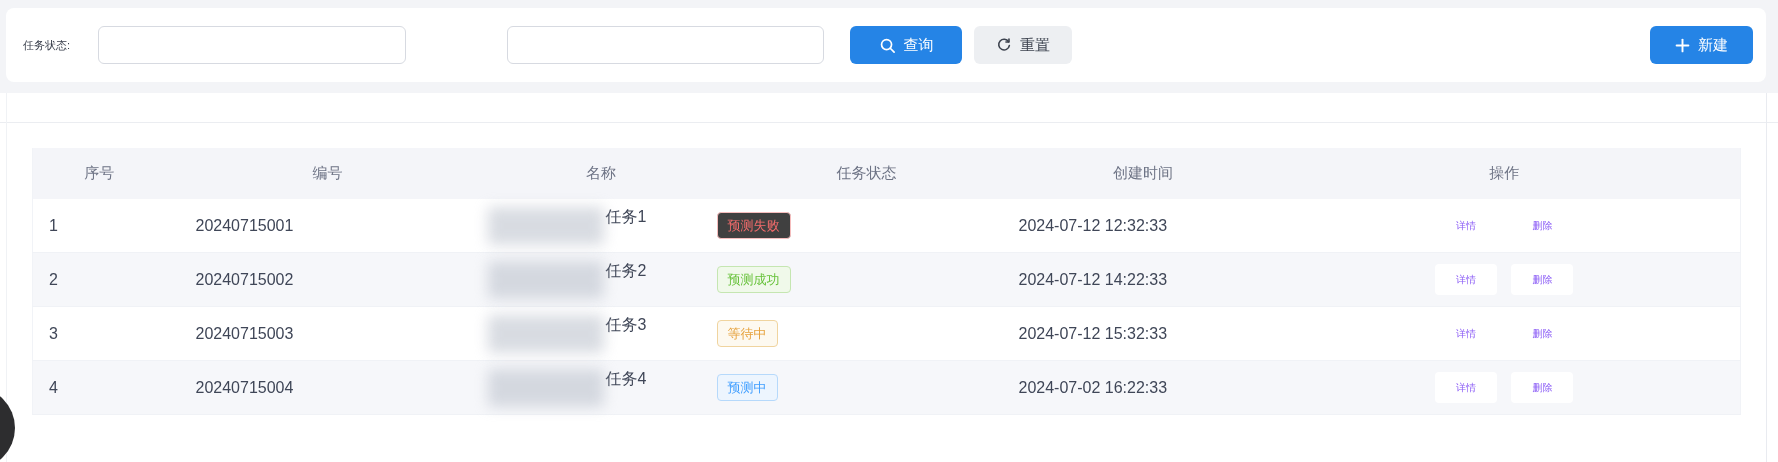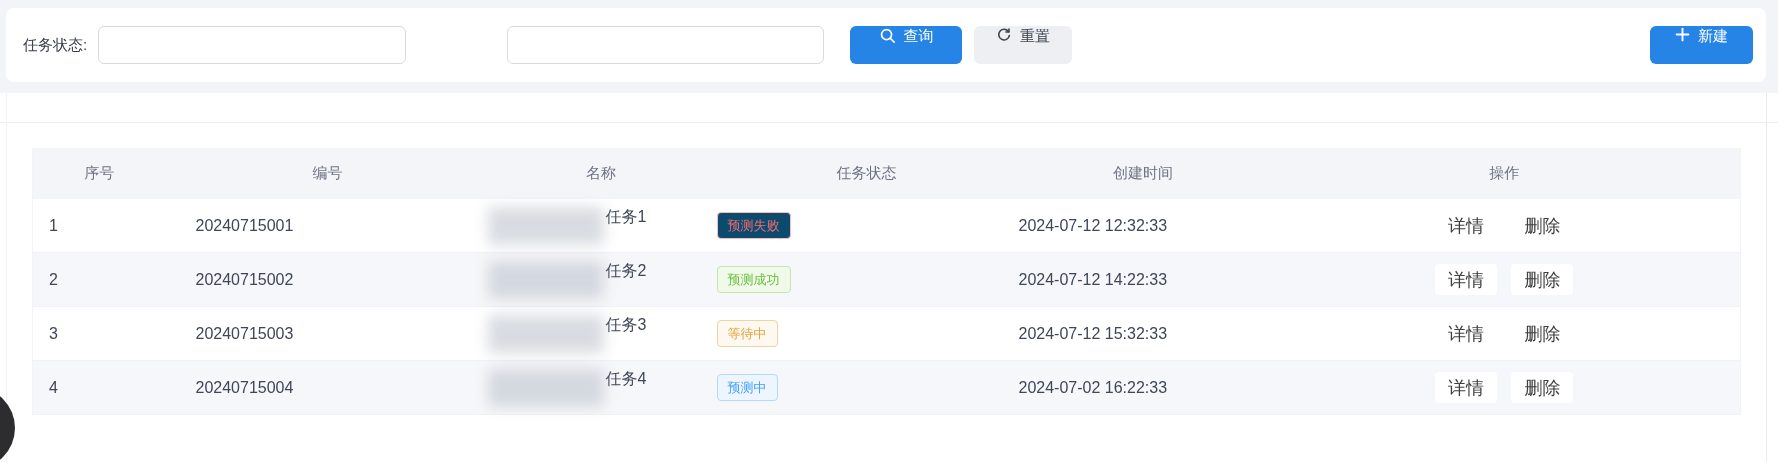--- a/index.html
+++ b/index.html
@@ -2,28 +2,28 @@
 <html><head>
 <meta charset="utf-8">
 <style>
   html,body{margin:0;padding:0}
   .stage{position:relative;width:1778px;height:462px;background:#ffffff;overflow:hidden;
          font-family:"Liberation Sans","DejaVu Sans",sans-serif;-webkit-font-smoothing:antialiased}
   .top-bg{position:absolute;left:0;top:0;width:100%;height:93px;background:#f3f4f7}
 
   
   .filter-card{position:absolute;left:6px;top:8px;width:1760px;height:74px;background:#fff;border-radius:8px}
-  .f-label{position:absolute;top:0;height:74px;display:flex;align-items:center;font-size:15px;color:#373d4a}
+  .f-label{position:absolute;top:0;height:74px;display:flex;align-items:center;font-size:11px;color:#373d4a}
   .l1{left:17px}
   .l2{left:424px}
   .f-input{position:absolute;top:18px;height:38px;border:1px solid #d7dae1;border-radius:6px;background:#fff;
            box-sizing:border-box;padding:0 12px;font-size:14px;color:#333;outline:none}
   .i1{left:92px;width:308px}
   .i2{left:501px;width:317px}
-  .btn{position:absolute;top:18px;height:38px;border:none;border-radius:6px;display:flex;align-items:flex-start;
+  .btn{position:absolute;top:18px;height:38px;border:none;border-radius:6px;display:flex;align-items:center;
        justify-content:center;gap:8px;font-size:15px;cursor:pointer;font-family:inherit;box-sizing:border-box}
   .btn-primary{background:#2584e6;color:#fff}
   .btn-plain{background:#edeff2;color:#3c424e}
   .search{left:844px;width:112px}
   .reset{left:968px;width:98px}
   .create{left:1644px;width:103px}
   .icon{display:inline-flex;align-items:center;justify-content:center}
 
   
   .content{position:absolute;left:0;top:93px;width:1778px;height:369px;background:#fff}
@@ -39,27 +39,27 @@
   tbody tr:nth-child(even){background:#f6f7fa}
   .c1{padding-left:16px}
   .c2{padding-left:45px}
   .c3{padding-left:27px}
   .c6{text-align:center}
   .name-wrap{display:flex;align-items:flex-start}
   .redacted{display:inline-block;width:116px;height:38px;margin-right:2px;border-radius:3px;
             background:#b9bfca;opacity:.55;filter:blur(7px)}
 
   .badge{display:inline-block;padding:6px 10px;border-radius:4px;font-size:13px;line-height:1;border:1px solid;background:#fff}
-  .badge[data-type="danger"]{color:#f56c6c;border-color:#f6bdbd;background:#0c4a6e}
+  .badge[data-type="danger"]{color:#f56c6c;border-color:#f6bdbd;background:#404040}
   .badge[data-type="success"]{color:#67c23a;border-color:#c5e6b1;background:#f0f9ea}
   .badge[data-type="warning"]{color:#e6a23c;border-color:#f0d49f;background:#fdf9f0}
   .badge[data-type="processing"]{color:#409eff;border-color:#b6d9fb;background:#edf5fe}
 
   .op-btn{display:inline-block;min-width:62px;height:31px;border:none;border-radius:4px;background:#fff;
-          color:#404040;font-size:18px;margin:0 5px;cursor:pointer;font-family:inherit;padding:0 12px}
+          color:#8b5cf6;font-size:10px;margin:0 5px;cursor:pointer;font-family:inherit;padding:0 12px}
 
   .fab{position:absolute;left:-67px;top:387px;width:82px;height:82px;border-radius:50%;background:#2d2d2f}
 </style>
 </head>
 <body>
 
 <div class="stage">
   <div class="top-bg"></div>
 
   <div class="filter-card">

